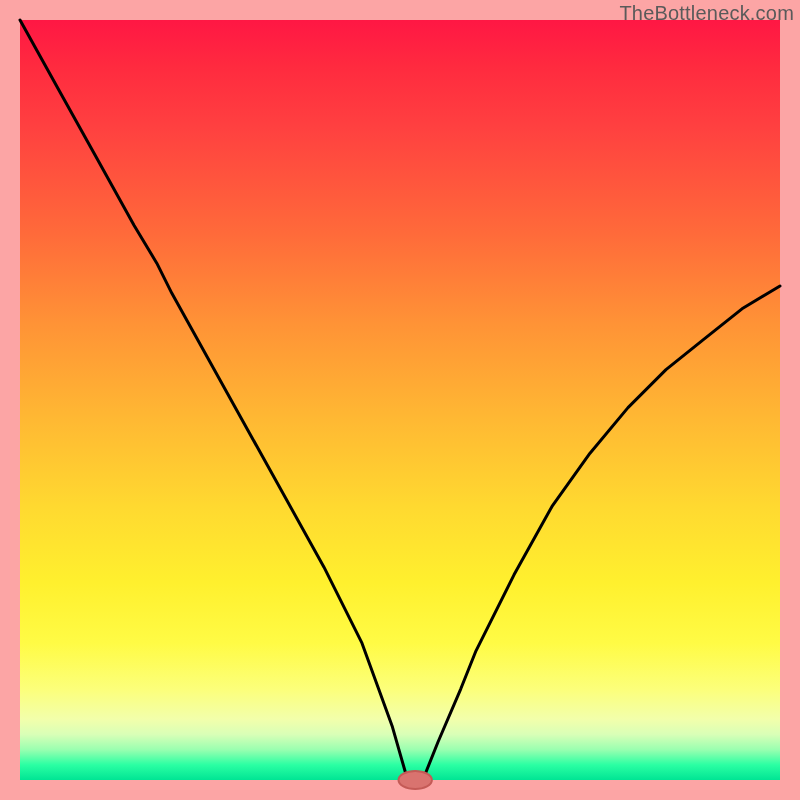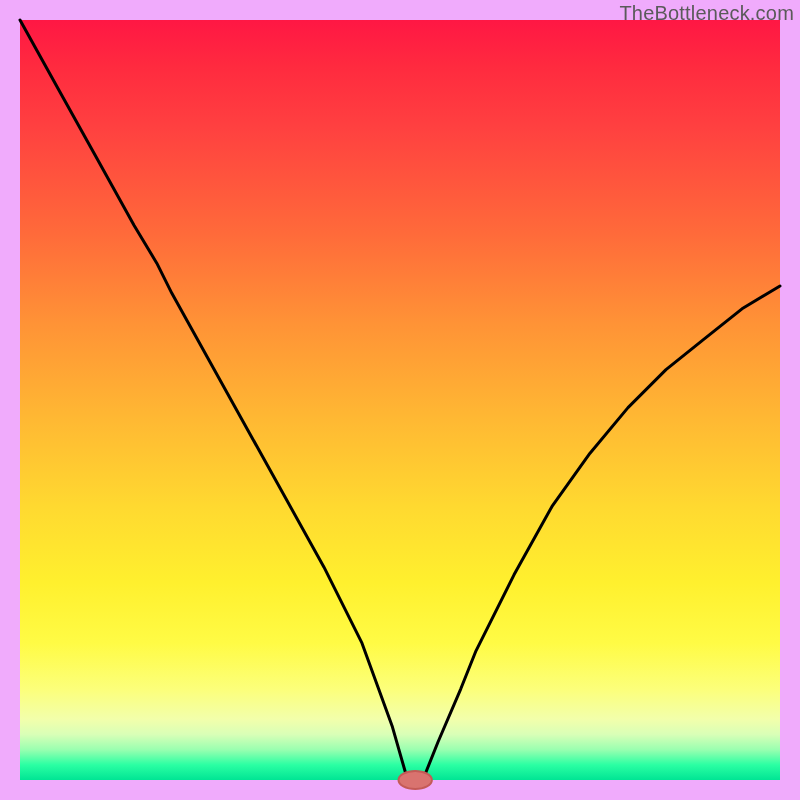--- a/index.html
+++ b/index.html
@@ -8,21 +8,21 @@
     width: 800px;
     height: 800px;
     background: #000;
     overflow: hidden;
     font-family: Arial, Helvetica, sans-serif;
   }
   .frame {
     position: relative;
     width: 800px;
     height: 800px;
-    background: #f0abfc;
+    background: #fca5a5;
   }
   .plot {
     position: absolute;
     left: 20px;
     top: 20px;
     width: 760px;
     height: 760px;
     
     background: linear-gradient(
       to bottom,

